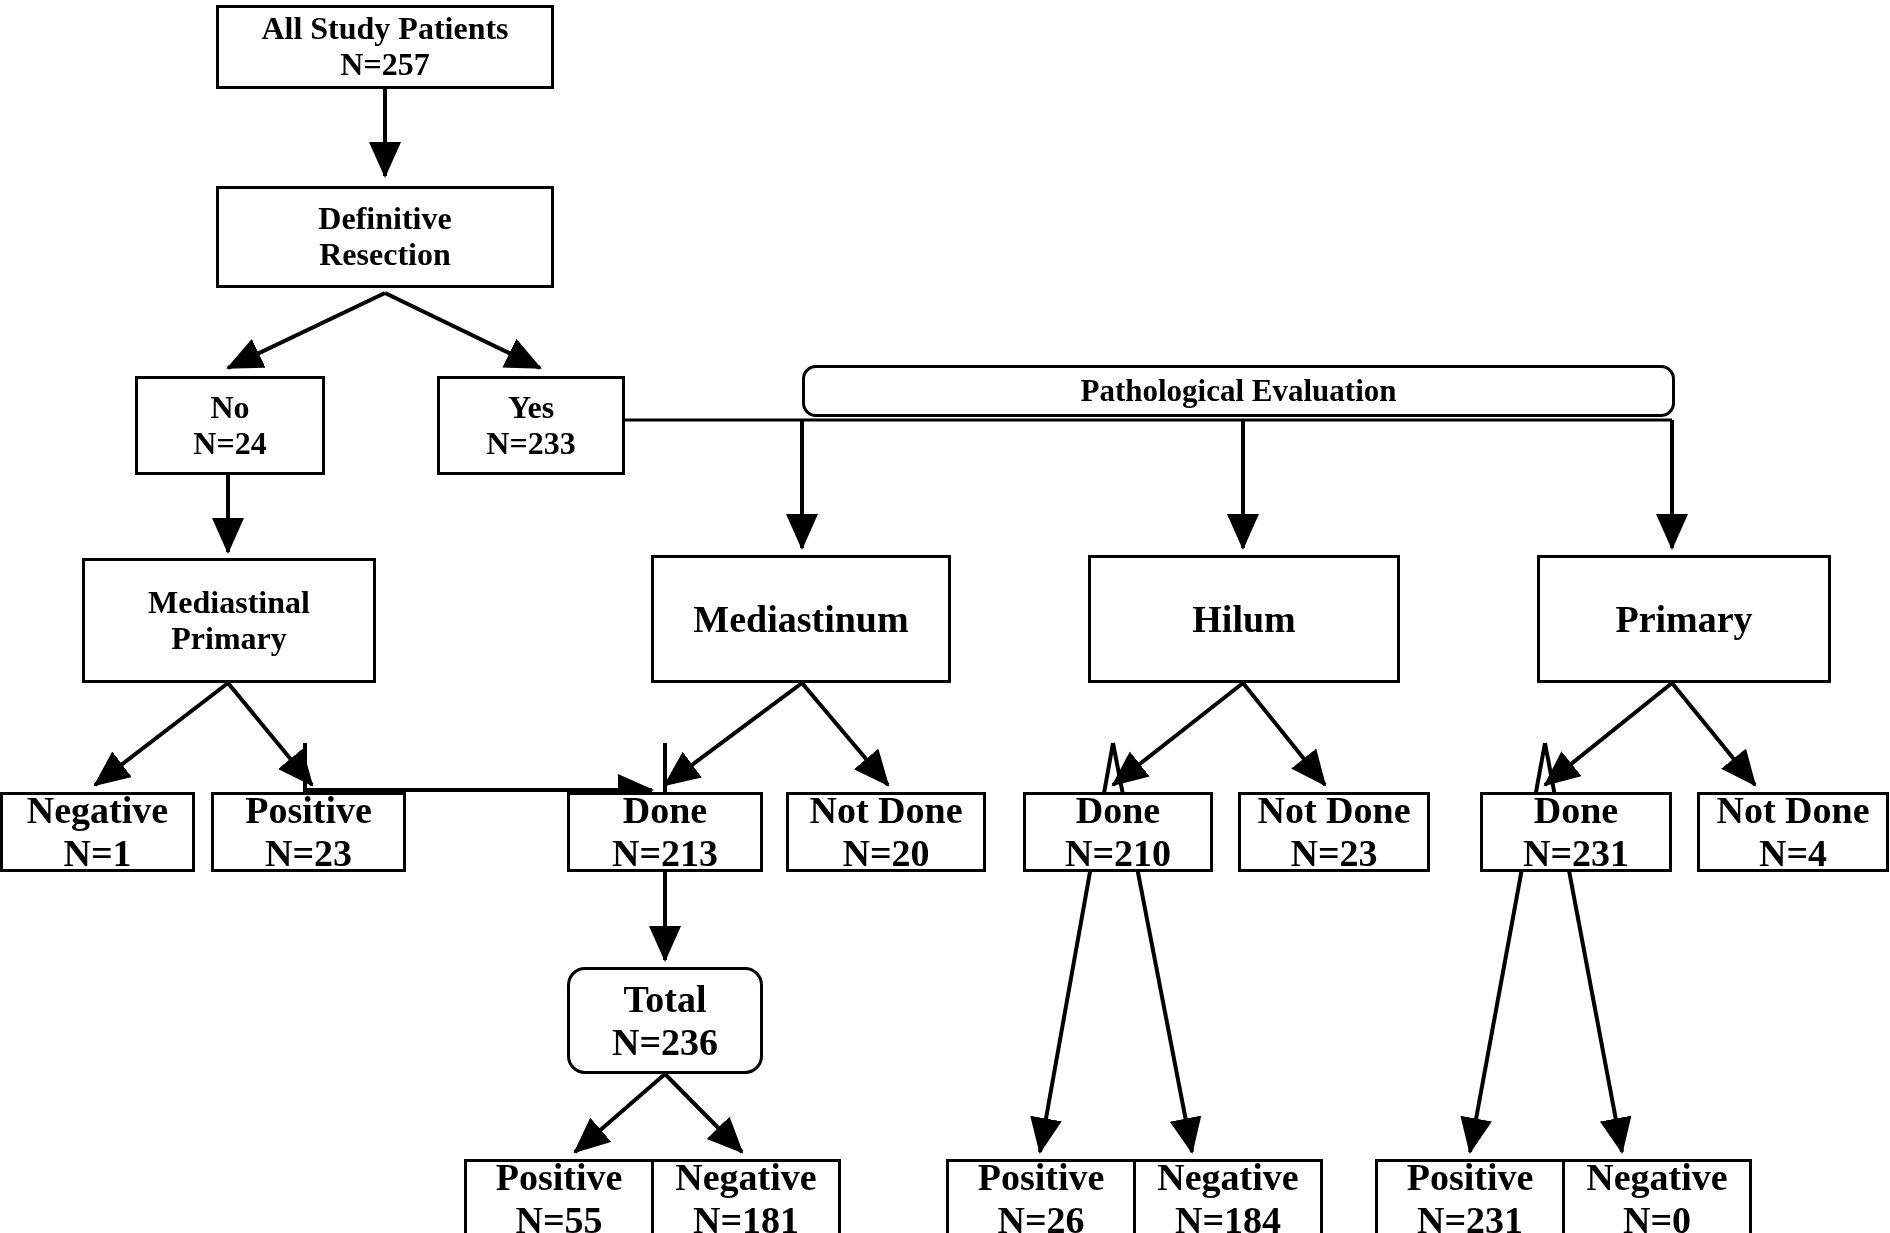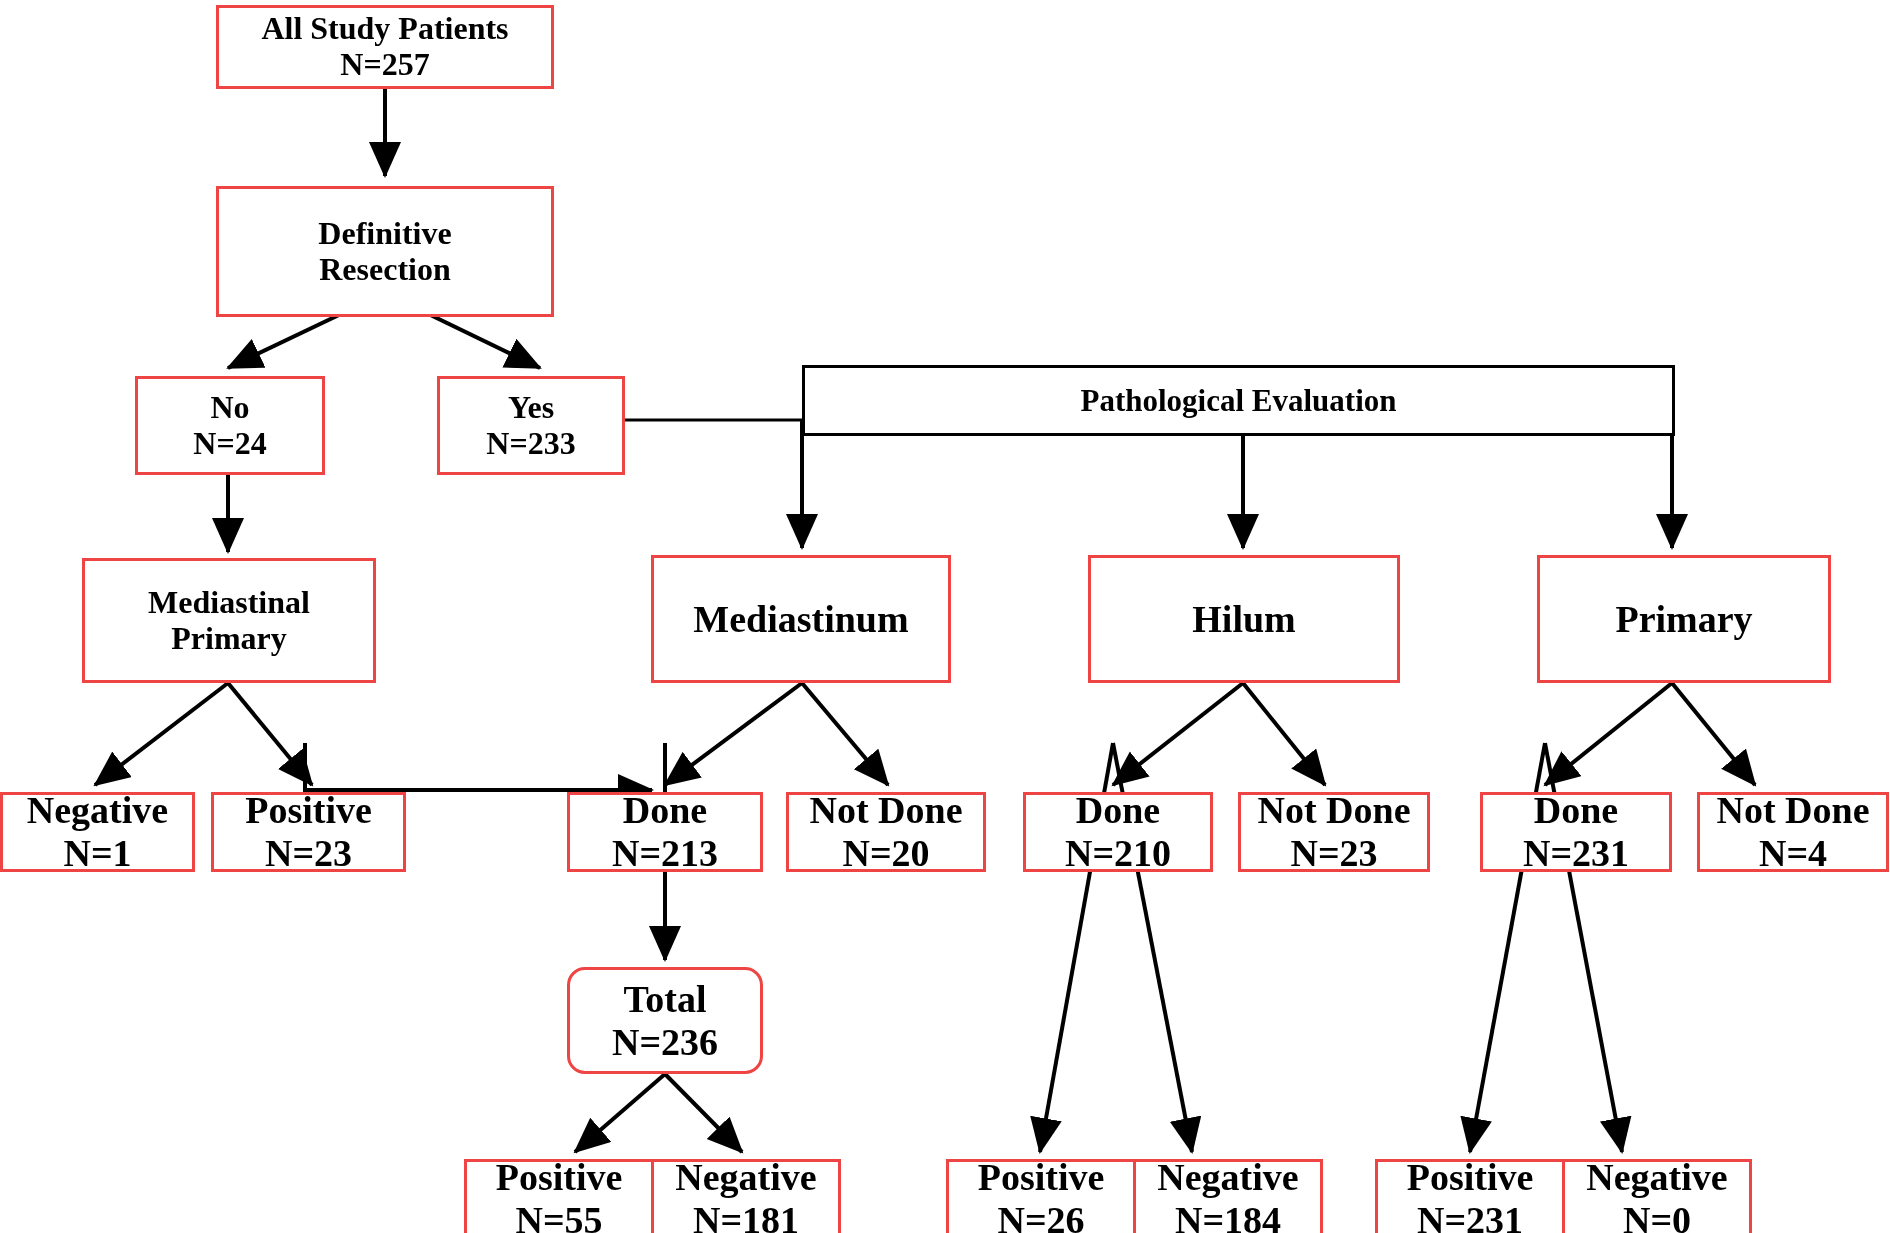--- a/index.html
+++ b/index.html
@@ -19,21 +19,21 @@
     position: absolute;
     left: 0;
     top: 0;
     width: 1890px;
     height: 1233px;
     pointer-events: none;
   }
   .node {
     position: absolute;
     box-sizing: border-box;
-    border: 3px solid #ef4444;
+    border: 3px solid #000000;
     background: #ffffff;
     display: flex;
     flex-direction: column;
     align-items: center;
     justify-content: center;
     text-align: center;
     color: #000000;
     font-weight: bold;
     line-height: 1.12;
     z-index: 3;
@@ -105,30 +105,30 @@
       <line x1="665" y1="1074" x2="742" y2="1152" marker-end="url(#ah)"></line>
 
       <line x1="1113" y1="743" x2="1040" y2="1152" marker-end="url(#ah)"></line>
       <line x1="1113" y1="743" x2="1192" y2="1152" marker-end="url(#ah)"></line>
 
       <line x1="1545" y1="743" x2="1470" y2="1152" marker-end="url(#ah)"></line>
       <line x1="1545" y1="743" x2="1622" y2="1152" marker-end="url(#ah)"></line>
     </g>
   </svg>
 
-  <div class="banner" style="left:802px; top:365px; width:873px; height:71px;">
+  <div class="banner" style="left:802px; top:365px; width:873px; height:52px;border-radius:14px;">
     <span>Pathological Evaluation</span>
   </div>
 
   <div class="node t32" style="left:216px; top:5px; width:338px; height:84px;">
     <span class="ln">All Study Patients</span>
     <span class="ln">N=257</span>
   </div>
 
-  <div class="node t32" style="left:216px; top:186px; width:338px; height:131px;">
+  <div class="node t32" style="left:216px; top:186px; width:338px; height:102px;">
     <span class="ln">Definitive</span>
     <span class="ln">Resection</span>
   </div>
 
   <div class="node t32" style="left:135px; top:376px; width:190px; height:99px;">
     <span class="ln">No</span>
     <span class="ln">N=24</span>
   </div>
   <div class="node t32" style="left:437px; top:376px; width:188px; height:99px;">
     <span class="ln">Yes</span>

